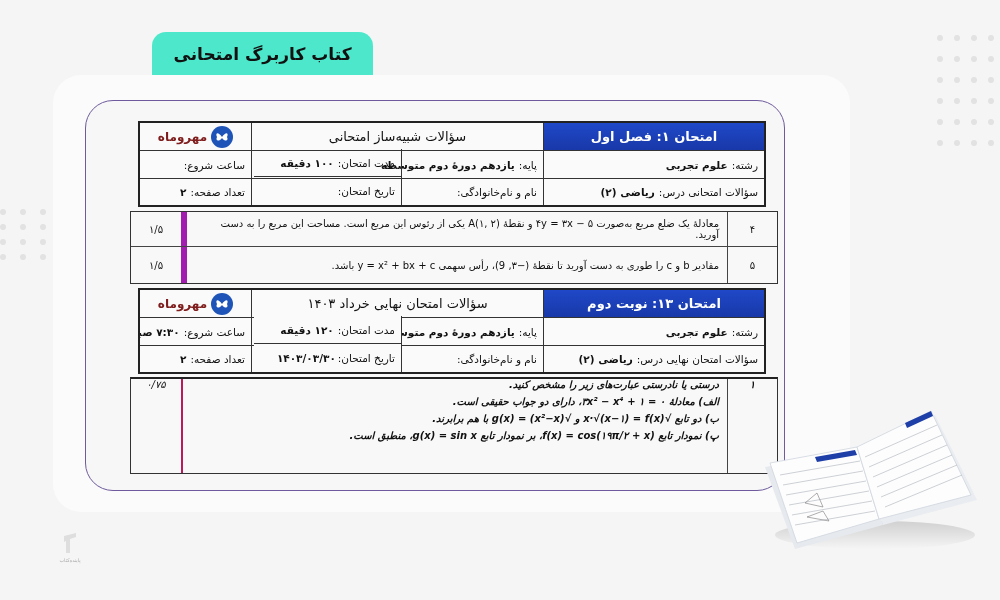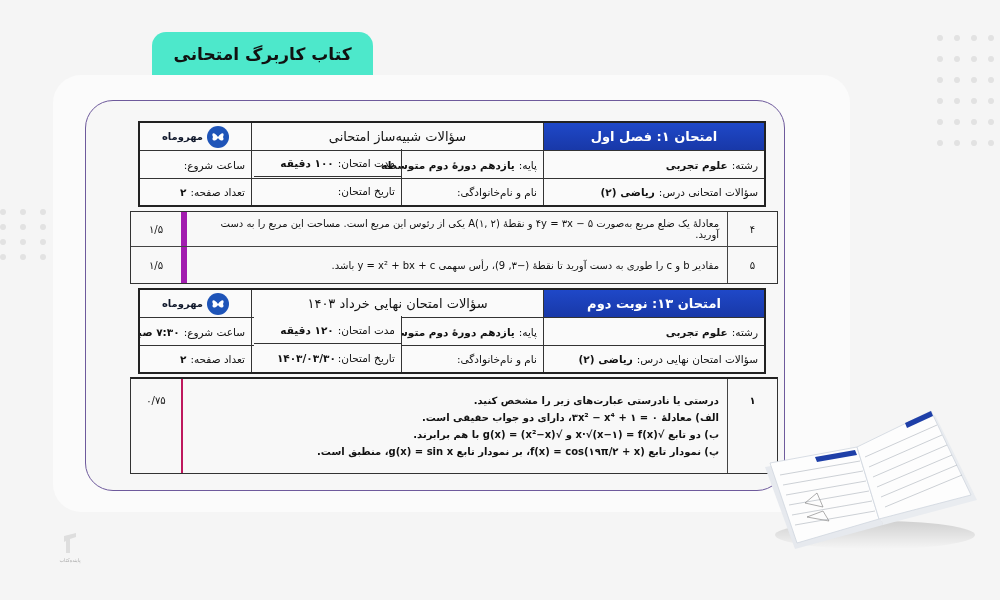--- a/index.html
+++ b/index.html
@@ -16,35 +16,35 @@
 
     .frame { position: absolute; left: 85px; top: 100px; width: 700px; height: 391px; border: 1.5px solid #6e5a9c; border-radius: 28px; background: #f7f7f7; }
 
     .exam-header { position: absolute; left: 138px; width: 628px; height: 86px; border: 2px solid #222; background: #fafafa; direction: rtl; display: grid; grid-template-columns: 221px 292px 1fr; grid-template-rows: 28px 28px 1fr; font-size: 10.5px; }
     .exam-header > div { border-left: 1px solid #333; border-bottom: 1px solid #333; display: flex; align-items: center; padding: 0 6px; white-space: nowrap; overflow: hidden; }
     .exam-header > div.last-col { border-left: none; }
     .exam-header > div.last-row { border-bottom: none; }
     .exam-title-cell { background: linear-gradient(180deg, #1f48c8, #1838a8); color: #fff; font-weight: bold; font-size: 13px; justify-content: center; }
     .sub-title-cell { grid-column: 2 / span 1; justify-content: center; font-size: 13px; }
     .logo-cell { justify-content: center; gap: 4px; }
-    .logo-text { color: #0f172a; font-weight: bold; font-size: 10px; }
+    .logo-text { color: #7f1d1d; font-weight: bold; font-size: 12px; }
     .logo-icon { width: 22px; height: 22px; border-radius: 50%; background: #1e54b8; display: inline-flex; align-items: center; justify-content: center; }
     .bold { font-weight: bold; }
     .split-cell { display: flex; gap: 4px; }
 
     .q-table { position: absolute; left: 130px; width: 648px; border: 1.5px solid #333; direction: rtl; font-size: 10px; background: #f8f8f8; }
     .q-row { display: grid; grid-template-columns: 50px 1fr 50px; border-bottom: 1px solid #444; }
     .q-row:last-child { border-bottom: none; }
     .q-row > div { display: flex; align-items: center; padding: 0 8px; }
     .q-num { justify-content: center; border-left: 1px solid #444; }
     .q-text { border-left: 6px solid #a21caf; }
     .q-score { justify-content: center; }
 
     .q-block { position: absolute; left: 130px; top: 377px; width: 648px; height: 97px; border: 1.5px solid #333; border-top: 2px solid #222; direction: rtl; display: grid; grid-template-columns: 50px 1fr 50px; font-size: 10px; font-weight: bold; background: #f8f8f8; }
-    .q-block > div { padding: 16px 8px; }
+    .q-block > div { padding: 0 8px; font-style: italic; }
     .q-block .q-num { border-left: 1px solid #444; display: block; text-align: center; }
     .q-block .q-text { border-left: 2px solid #be185d; display: flex; flex-direction: column; gap: 6px; }
     .q-block .q-score { text-align: center; font-weight: normal; }
 
     .book { position: absolute; left: 745px; top: 385px; width: 232px; height: 170px; }
     .brand { position: absolute; left: 50px; top: 532px; width: 40px; height: 40px; display: flex; flex-direction: column; align-items: center; }
     .brand-label { font-size: 5px; color: #aaa; direction: rtl; margin-top: 3px; }
   </style>
 </head>
 <body>

